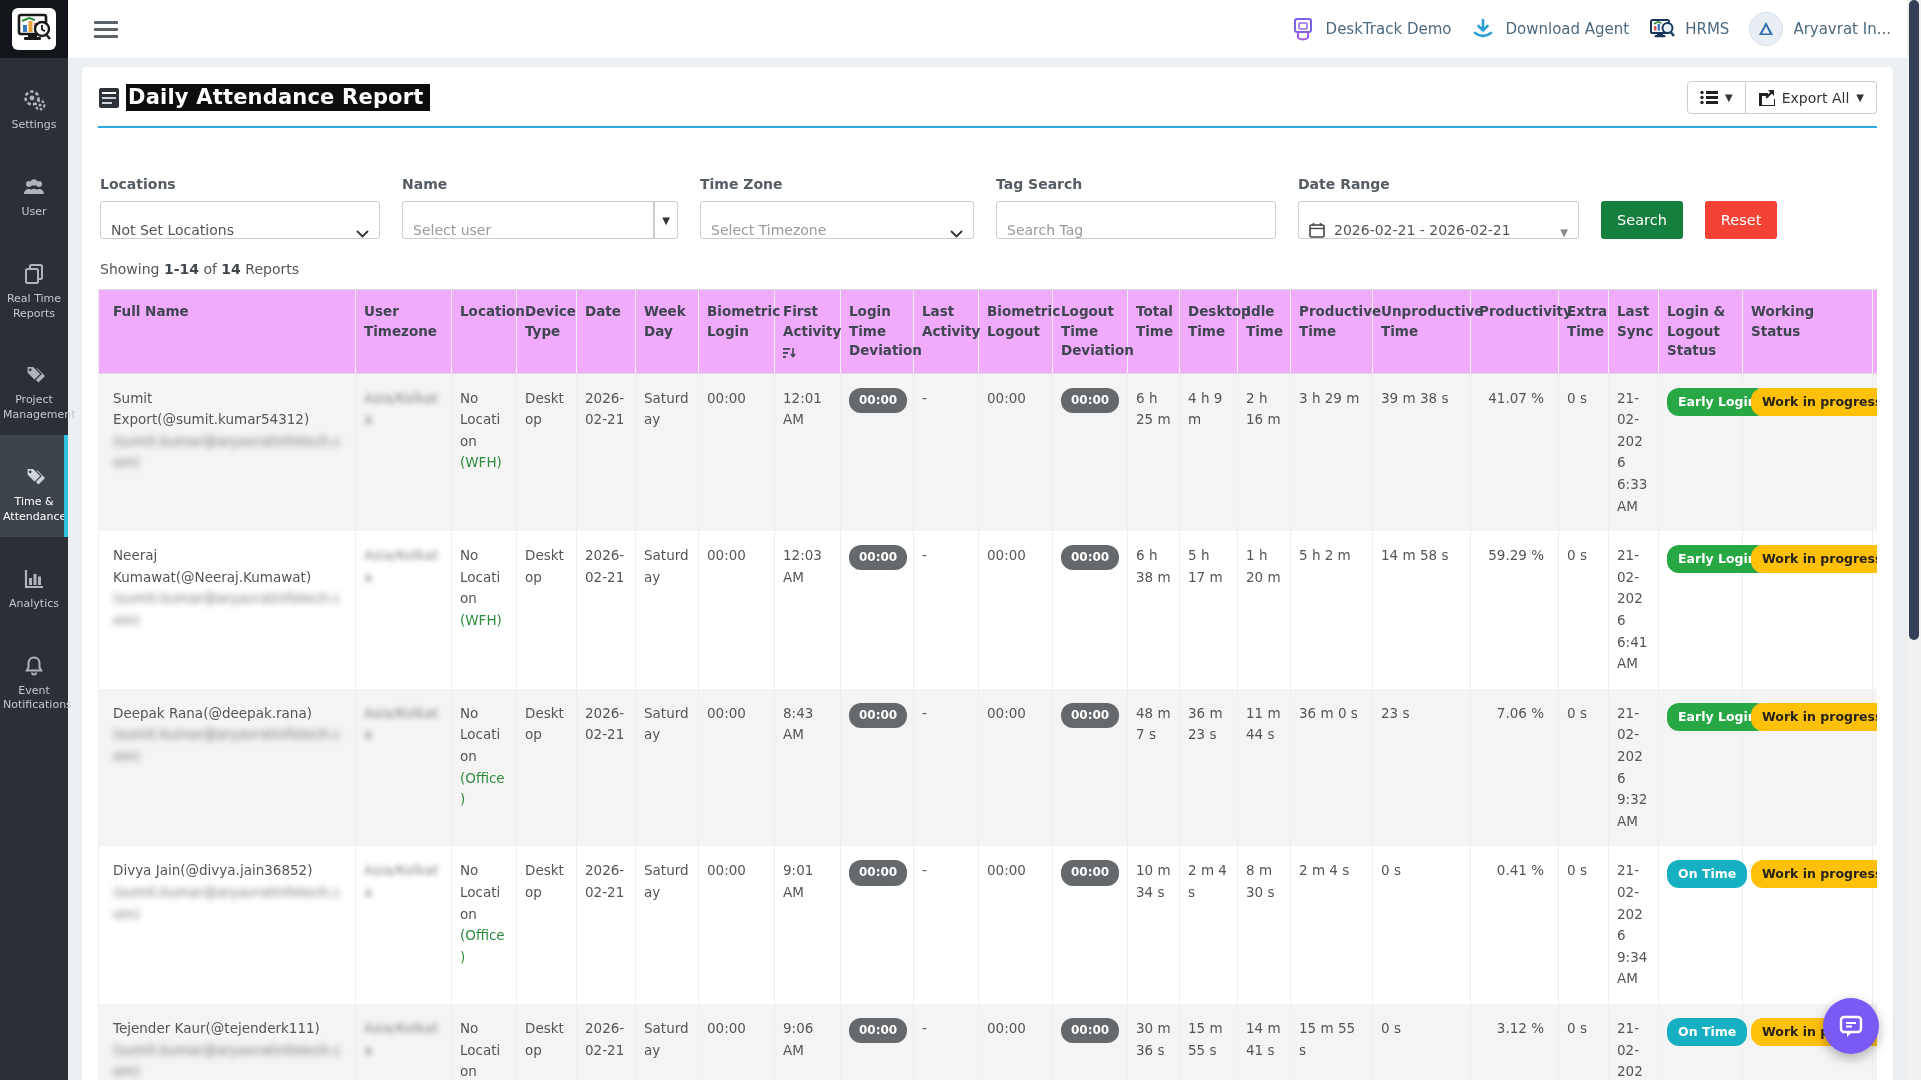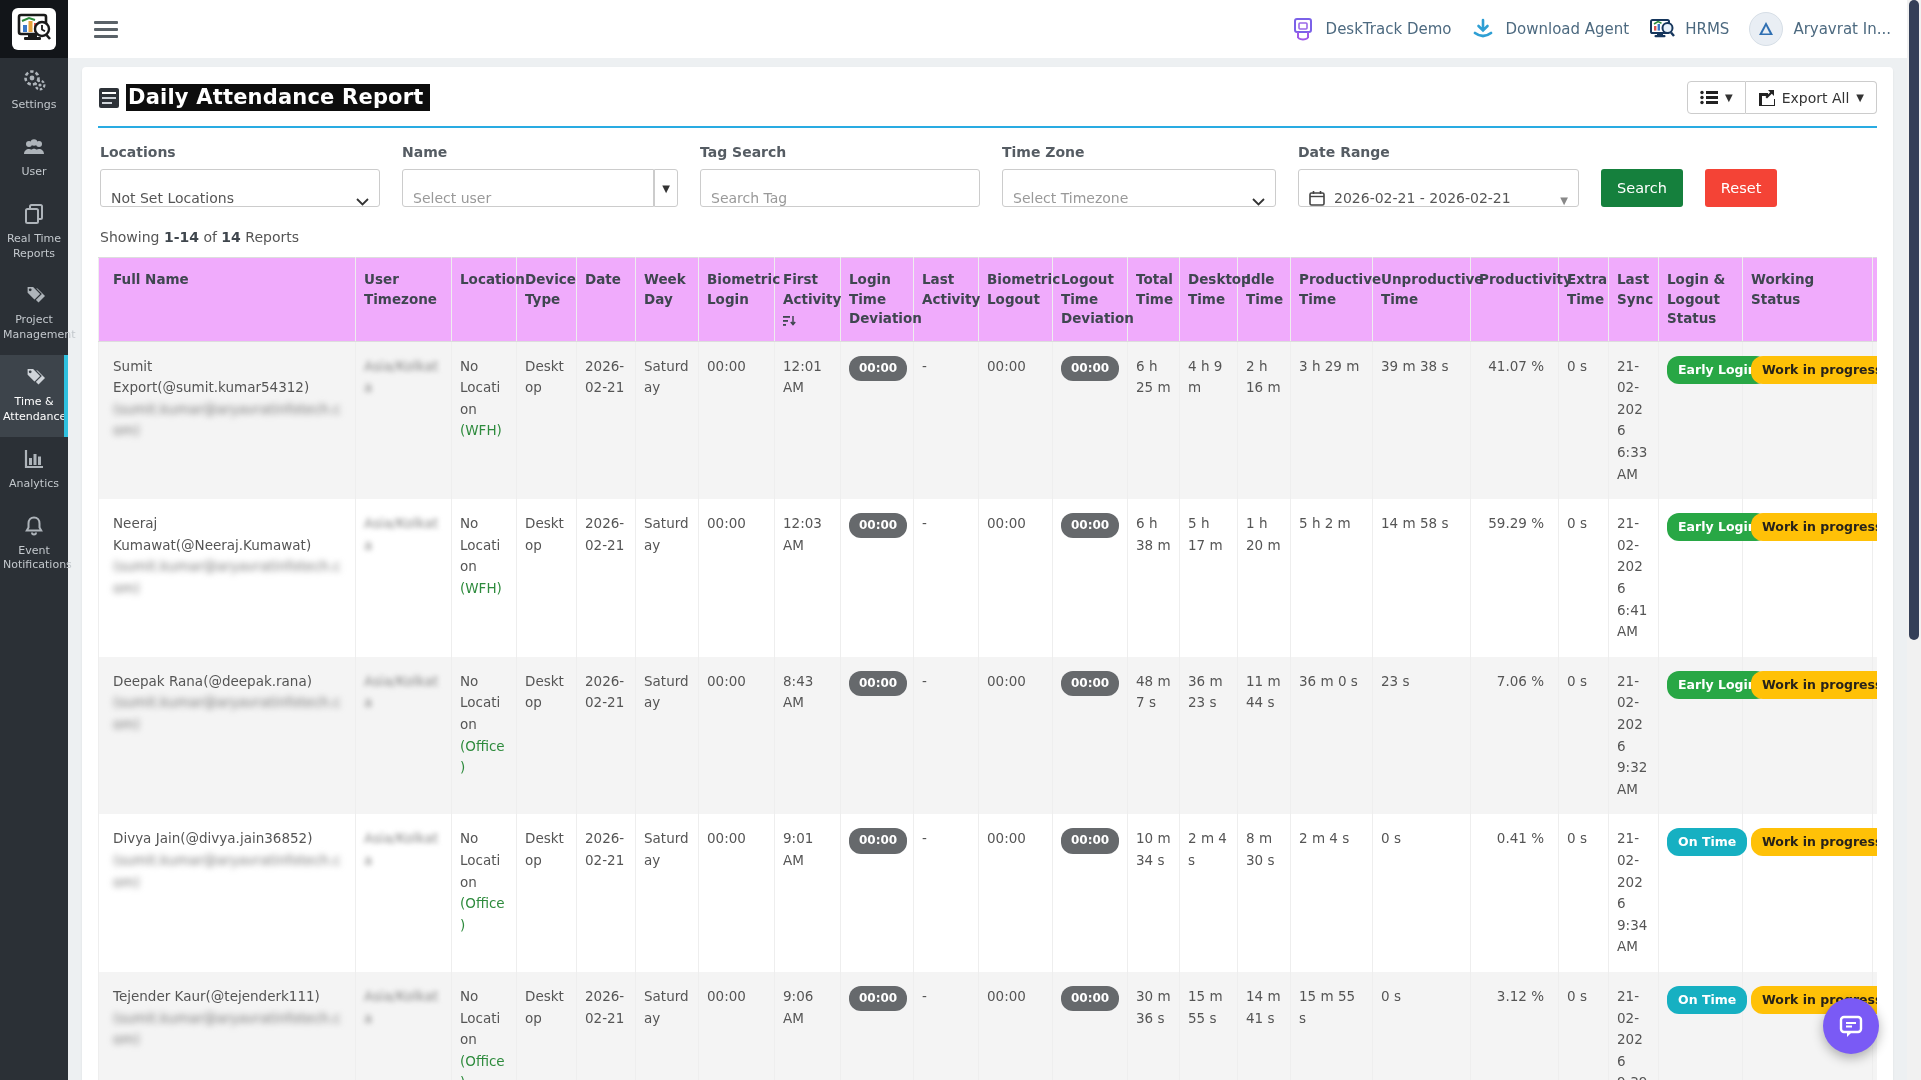--- a/index.html
+++ b/index.html
@@ -3,21 +3,21 @@
 <meta charset="utf-8">
 <style>
   * { margin:0; padding:0; box-sizing:border-box; }
   html,body { width:1921px; height:1080px; overflow:hidden; }
   body { font-family:"DejaVu Sans", sans-serif; background:#edf0f2; position:relative; color:#555; }
 
   
   .sidebar { position:absolute; left:0; top:0; bottom:0; width:68px; background:#2b3036; z-index:30; }
   .logo-box { height:58px; background:#121519; display:flex; align-items:center; justify-content:center; }
   .logo-card { width:44px; height:42px; background:#fff; border-radius:6px; display:flex; align-items:center; justify-content:center; }
-  .side-item { padding:10px 3px 12px; text-align:center; color:#c3c8cd; font-size:11px; line-height:1.35; cursor:pointer; position:relative; }
+  .side-item { padding:30px 3px 12px; text-align:center; color:#c3c8cd; font-size:11px; line-height:1.35; cursor:pointer; position:relative; }
   .side-item .s-icon { display:block; margin:0 auto 6px; width:24px; height:24px; }
   .side-item.active { background:#3d444b; color:#ffffff; }
   .side-item.active::after { content:""; position:absolute; right:0; top:0; bottom:0; width:4px; background:#2fc1e0; }
 
   
   .navbar { position:absolute; left:68px; right:0; top:0; height:58px; background:#ffffff; display:flex; align-items:center; padding:0 30px 0 26px; z-index:20; }
   .hamburger { width:24px; cursor:pointer; }
   .hamburger div { height:3px; background:#5a6268; margin:4px 0; border-radius:1px; }
   .nav-right { margin-left:auto; display:flex; align-items:center; gap:20px; }
   .nav-link { display:flex; align-items:center; gap:10px; font-size:15px; color:#4d6a80; cursor:pointer; white-space:nowrap; }
@@ -242,53 +242,53 @@
             <path d="M1 4 h9 v3 h-6 v9 h12 v-6 h3 v9 H1 Z" fill="#222"></path>
             <path d="M10 1 h6 v6 l-2.2-2.2 L9 9.6 7.4 8 l4.8-4.8 Z" fill="#222"></path>
           </svg>
           <span>Export All</span>
           <span class="caret">▼</span>
         </button>
       </div>
     </div>
 
     <div class="filters">
-      <div class="f-group" style="width:280px;">
+      <div class="f-group" style="width:280px;margin-top:32px;">
         <span class="f-label">Locations</span>
         <div class="control">
           <span>Not Set Locations</span>
           <svg class="chev" width="13" height="8" viewBox="0 0 13 8">
               <path d="M1 1 L6.5 6.5 L12 1" fill="none" stroke="#333" stroke-width="1.8"></path>
             </svg>
         </div>
       </div>
       <div class="f-group" style="width:276px;">
         <span class="f-label">Name</span>
         <div class="combo">
           <div class="control">
             <span class="ph">Select user</span>
           </div>
           <div class="combo-btn">
             <span class="caret">▼</span>
           </div>
         </div>
       </div>
-      <div class="f-group" style="width:280px;">
-        <span class="f-label">Tag Search</span>
-        <div class="control">
-          <span class="ph">Search Tag</span>
-        </div>
-      </div>
       <div class="f-group" style="width:274px;">
         <span class="f-label">Time Zone</span>
         <div class="control">
           <span class="ph">Select Timezone</span>
           <svg class="chev" width="13" height="8" viewBox="0 0 13 8">
               <path d="M1 1 L6.5 6.5 L12 1" fill="none" stroke="#333" stroke-width="1.8"></path>
             </svg>
+        </div>
+      </div>
+      <div class="f-group" style="width:280px;">
+        <span class="f-label">Tag Search</span>
+        <div class="control">
+          <span class="ph">Search Tag</span>
         </div>
       </div>
       <div class="f-group" style="width:281px;">
         <span class="f-label">Date Range</span>
         <div class="control">
           <svg width="16" height="16" viewBox="0 0 16 16" style="margin-right:9px;">
             <rect x="1" y="3" width="14" height="12" rx="1.5" fill="none" stroke="#444" stroke-width="1.6"></rect>
             <line x1="1" y1="6.5" x2="15" y2="6.5" stroke="#444" stroke-width="1.4"></line>
             <line x1="4.5" y1="1" x2="4.5" y2="4" stroke="#444" stroke-width="1.6"></line>
             <line x1="11.5" y1="1" x2="11.5" y2="4" stroke="#444" stroke-width="1.6"></line>

